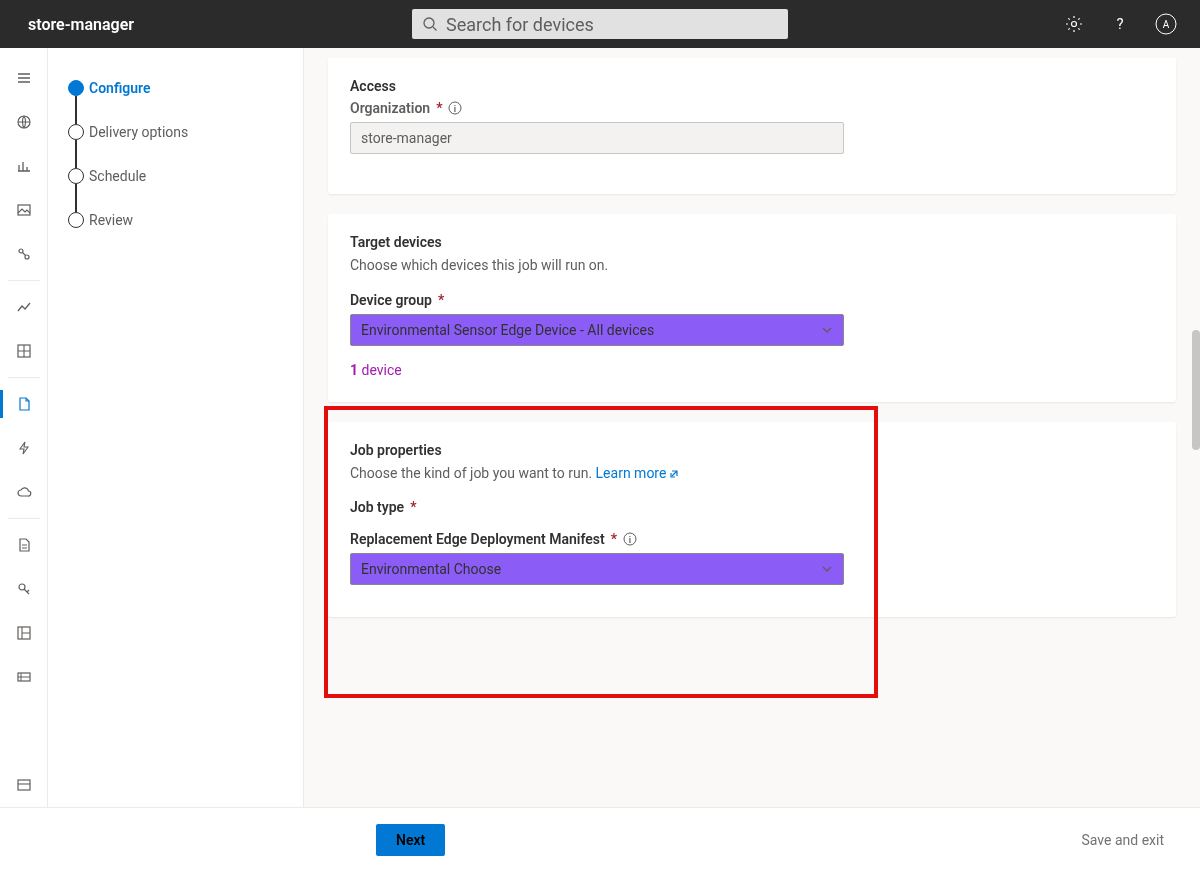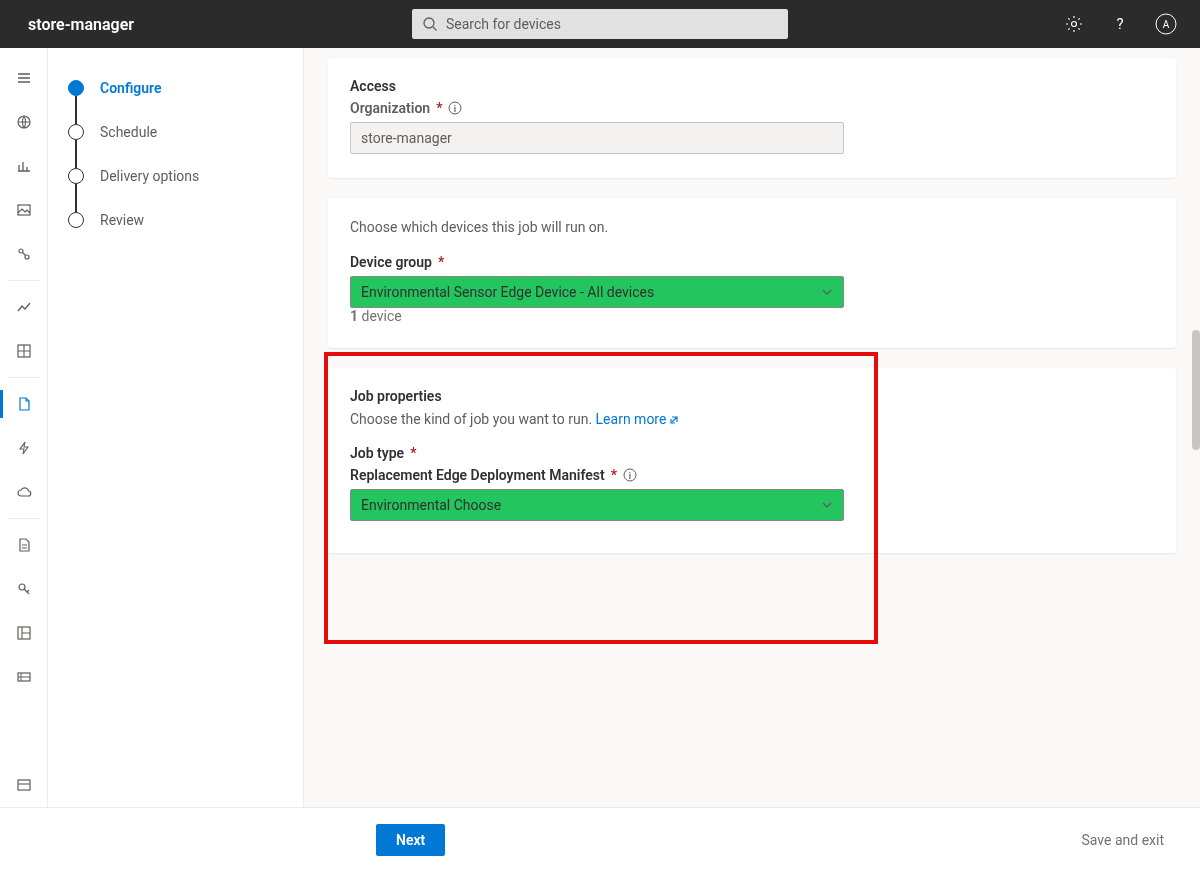--- a/index.html
+++ b/index.html
@@ -4,74 +4,74 @@
 <style>
   * { box-sizing: border-box; margin: 0; padding: 0; font-family: "Segoe UI", -apple-system, BlinkMacSystemFont, Roboto, sans-serif; }
   html, body { height: 100%; }
   body { display: flex; flex-direction: column; background: #faf9f8; color: #323130; font-size: 14px; }
 
   
   .topbar { height: 48px; background: #2b2b2b; display: flex; align-items: center; color: #fff; position: relative; }
   .topbar .brand { font-weight: 600; font-size: 16px; margin-left: 28px; }
   .topbar .search { position: absolute; left: 50%; transform: translateX(-50%); width: 376px; }
   .topbar .search-inner { background: #e1e1e1; border-radius: 2px; height: 30px; display: flex; align-items: center; padding: 0 10px; gap: 8px; }
-  .topbar .search-inner input { flex: 1; border: none; outline: none; background: transparent; font-size: 14px; color: #323130; }
+  .topbar .search-inner input { flex: 1; border: none; outline: none; background: transparent; font-size: 18px; color: #323130; }
   .topbar .search-inner input::placeholder { color: #605e5c; }
   .topbar .right-icons { margin-left: auto; display: flex; align-items: center; gap: 14px; padding-right: 18px; }
   .topbar .right-icons .ic { width: 32px; height: 32px; display: flex; align-items: center; justify-content: center; cursor: pointer; }
 
   
   .shell { flex: 1; display: flex; min-height: 0; }
 
   
   .rail { width: 48px; background: #fff; border-right: 1px solid #edebe9; display: flex; flex-direction: column; align-items: center; padding-top: 8px; position: relative; }
   .rail .rail-item { width: 48px; height: 44px; display: flex; align-items: center; justify-content: center; cursor: pointer; position: relative; }
   .rail .rail-item.active::before { content: ""; position: absolute; left: 0; top: 8px; bottom: 8px; width: 3px; background: #0078d4; }
   .rail .rail-item svg { stroke: #605e5c; fill: none; }
   .rail .rail-item.active svg { stroke: #0078d4; }
   .rail hr.sep { width: 32px; border: none; border-top: 1px solid #edebe9; margin: 4px 0; }
   .rail .spacer { flex: 1; }
 
   
   .stepper { width: 256px; background: #fff; border-right: 1px solid #edebe9; padding: 18px 20px; }
-  .stepper .step { display: flex; align-items: center; gap: 16px; position: relative; height: 44px; cursor: pointer; }
+  .stepper .step { display: flex; align-items: center; gap: 5px; position: relative; height: 44px; cursor: pointer; }
   .stepper .step .bullet { width: 16px; height: 16px; border-radius: 50%; border: 1.5px solid #323130; background: #fff; flex-shrink: 0; z-index: 1; }
   .stepper .step.active .bullet { background: #0078d4; border-color: #0078d4; }
   .stepper .step.active .label { color: #0078d4; font-weight: 600; }
   .stepper .step .label { color: #605e5c; font-size: 14px; }
   .stepper .step .line { position: absolute; left: 7px; top: 30px; width: 2px; height: 28px; background: #323130; }
   .stepper .step:last-child .line { display: none; }
 
   
   .main { flex: 1; overflow: auto; position: relative; }
   .content { padding: 10px 24px 24px 24px; max-width: none; }
 
   .card { background: #fff; border-radius: 3px; box-shadow: 0 1px 2px rgba(0,0,0,0.08); padding: 20px 22px 24px 22px; margin-bottom: 20px; }
   .card h2 { font-size: 14px; font-weight: 600; margin-bottom: 6px; }
   .card .desc { color: #605e5c; font-size: 14px; margin-bottom: 16px; line-height: 1.4; }
   .card .desc a { color: #0078d4; text-decoration: none; }
 
-  .field { max-width: 494px; }
+  .field { margin-bottom: 16px; max-width: 494px; }
   .field .flabel { font-size: 14px; font-weight: 600; color: #323130; margin-bottom: 6px; display: flex; align-items: center; gap: 6px; }
   .field .flabel.muted { color: #605e5c; }
   .field .flabel .req { color: #a4262c; }
   .field .flabel .info-ic { width: 14px; height: 14px; }
   .field input.tinput { width: 100%; height: 32px; padding: 0 10px; border: 1px solid #8a8886; border-radius: 2px; font-size: 14px; background: #fff; }
   .field input.tinput[disabled] { background: #f3f2f1; color: #605e5c; border-color: #c8c6c4; }
-  .field .select { width: 100%; height: 32px; border: 1px solid #8a8886; border-radius: 2px; background: #22c55e; display: flex; align-items: center; padding: 10px 10px; justify-content: space-between; cursor: pointer; }
+  .field .select { width: 100%; height: 32px; border: 1px solid #8a8886; border-radius: 2px; background: #8b5cf6; display: flex; align-items: center; padding: 10px 10px; justify-content: space-between; cursor: pointer; }
   .field .select span { font-size: 14px; }
   .field .select svg { flex-shrink: 0; }
 
-  .device-count { font-size: 14px; color: #737373; }
+  .device-count { font-size: 14px; color: #a21caf; }
   .device-count b { font-weight: 700; }
   
 
   
   .bottombar { height: 64px; background: #fff; border-top: 1px solid #edebe9; display: flex; align-items: center; padding: 0 36px; }
-  .btn-primary { background: #0078d4; color: #ffffff; border: none; height: 32px; padding: 0 20px; font-size: 14px; font-weight: 600; border-radius: 2px; cursor: pointer; margin-left: 340px; }
+  .btn-primary { background: #0078d4; color: #000000; border: none; height: 32px; padding: 0 20px; font-size: 14px; font-weight: 600; border-radius: 2px; cursor: pointer; margin-left: 340px; }
   .btn-link { color: #737373; background: none; border: none; font-size: 14px; cursor: pointer; margin-left: auto; }
 
   .scrollbar-fake { position: absolute; right: 0; top: 282px; width: 8px; height: 120px; background: #c8c6c4; border-radius: 4px; }
 
   .ext-link-ic { display: inline-block; vertical-align: -2px; margin-left: 2px; }
 </style>
 </head>
 <body>
 
 <div class="topbar">
@@ -202,26 +202,26 @@
   </div>
 
   <div class="stepper">
     <div class="step active">
       <div class="bullet"></div>
       <div class="label">Configure</div>
       <div class="line"></div>
     </div>
     <div class="step">
       <div class="bullet"></div>
-      <div class="label">Schedule</div>
+      <div class="label">Delivery options</div>
       <div class="line"></div>
     </div>
     <div class="step">
       <div class="bullet"></div>
-      <div class="label">Delivery options</div>
+      <div class="label">Schedule</div>
       <div class="line"></div>
     </div>
     <div class="step">
       <div class="bullet"></div>
       <div class="label">Review</div>
     </div>
   </div>
 
   <div class="main">
     <div class="content">
@@ -235,20 +235,21 @@
             <svg class="info-ic" width="14" height="14" viewBox="0 0 14 14">
                 <circle cx="7" cy="7" r="6" stroke="#605e5c" stroke-width="1" fill="none"></circle>
                 <text x="7" y="10.5" text-anchor="middle" font-size="9" fill="#605e5c">i</text>
               </svg>
           </div>
           <input class="tinput" disabled="" value="store-manager" style="">
         </div>
       </div>
 
       <div class="card">
+        <h2>Target devices</h2>
         <p class="desc">Choose which devices this job will run on.</p>
         <div class="field">
           <div class="flabel">
             <span>Device group</span>
             <span class="req">*</span>
           </div>
           <div class="select">
             <span>Environmental Sensor Edge Device - All devices</span>
             <svg width="12" height="12" viewBox="0 0 12 12">
                 <path d="M2 4l4 4 4-4" stroke="#605e5c" stroke-width="1.3" fill="none"></path>

